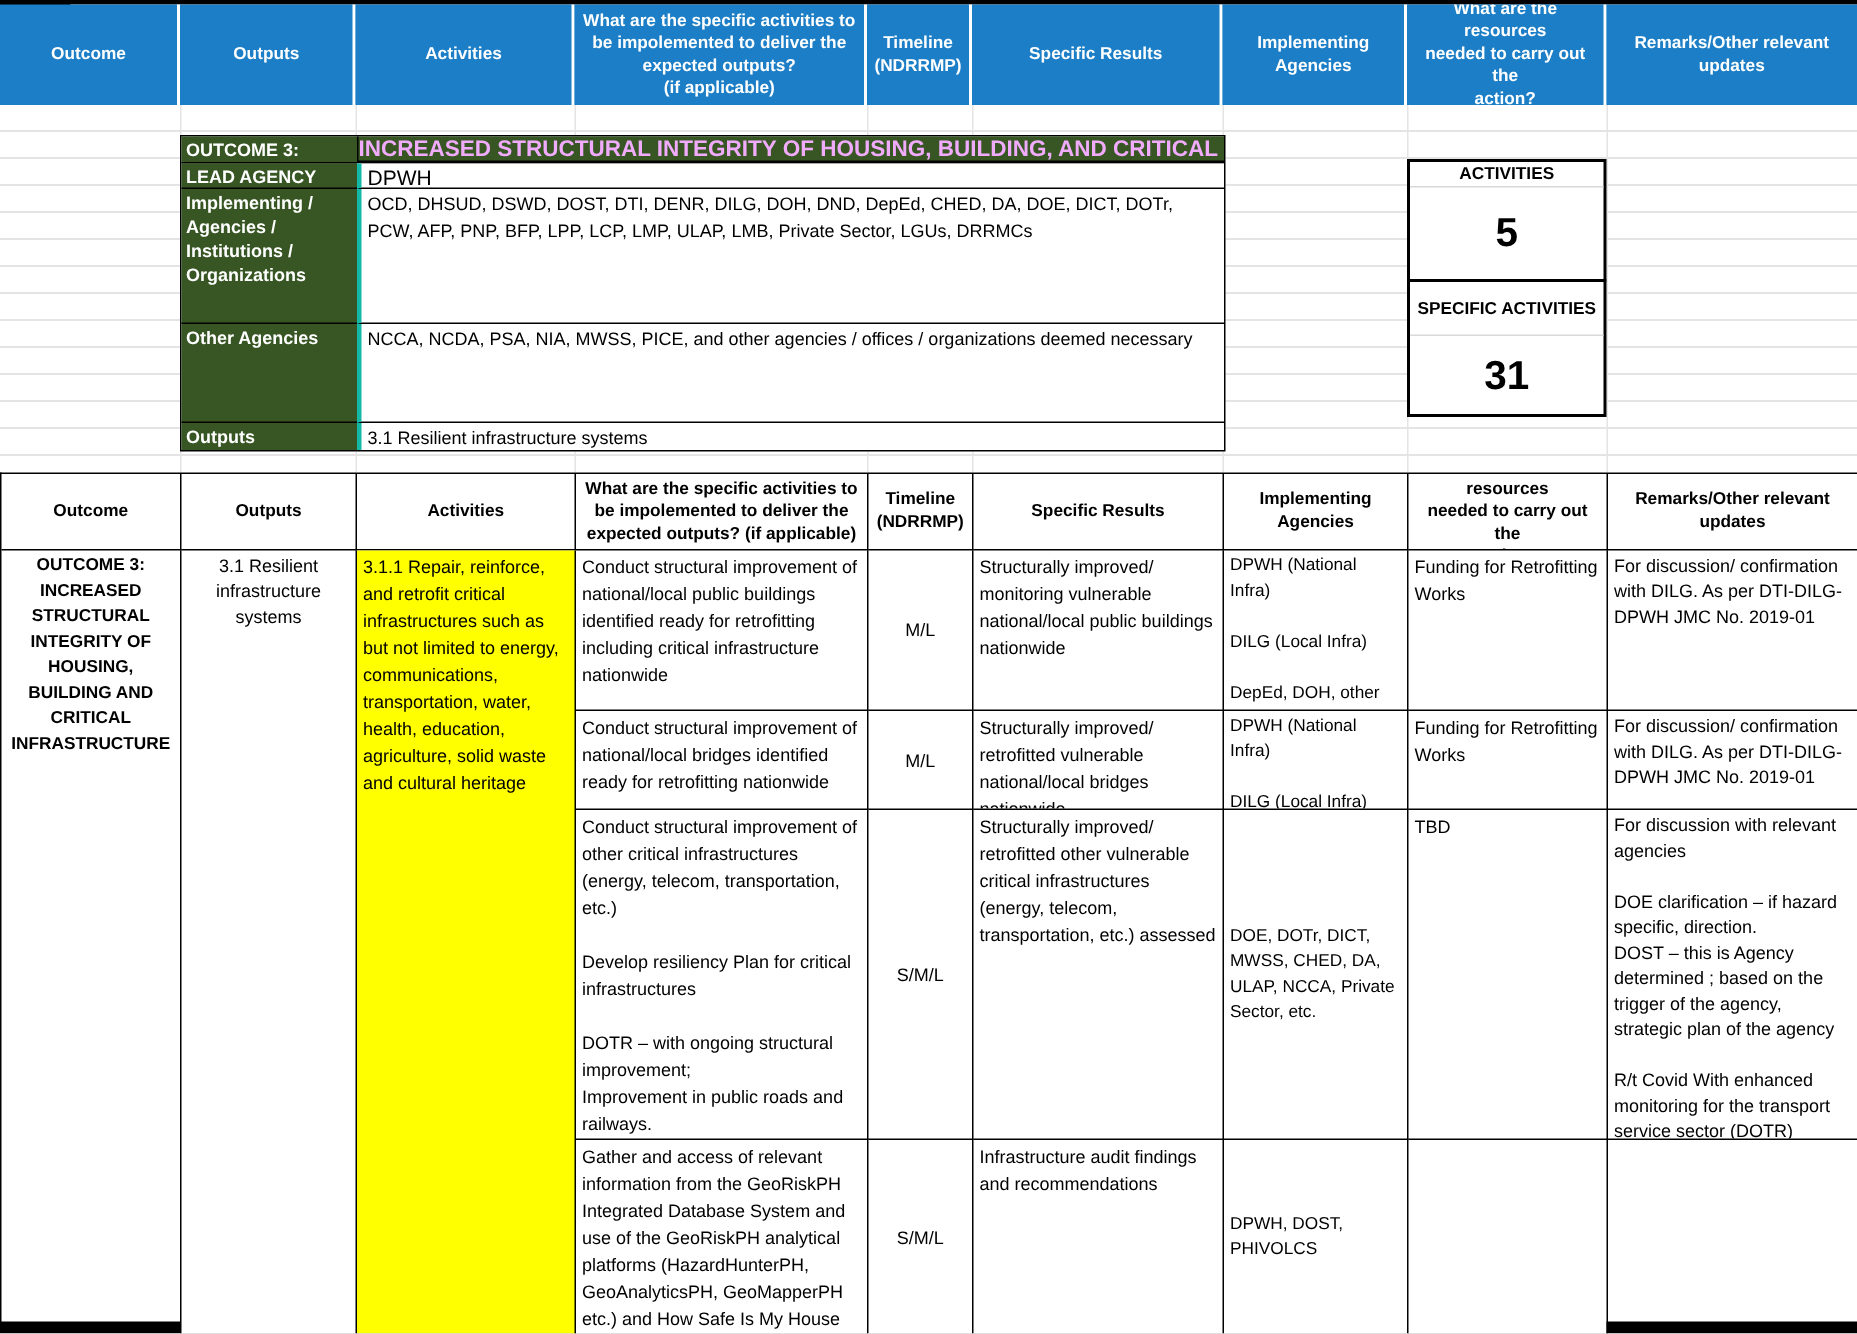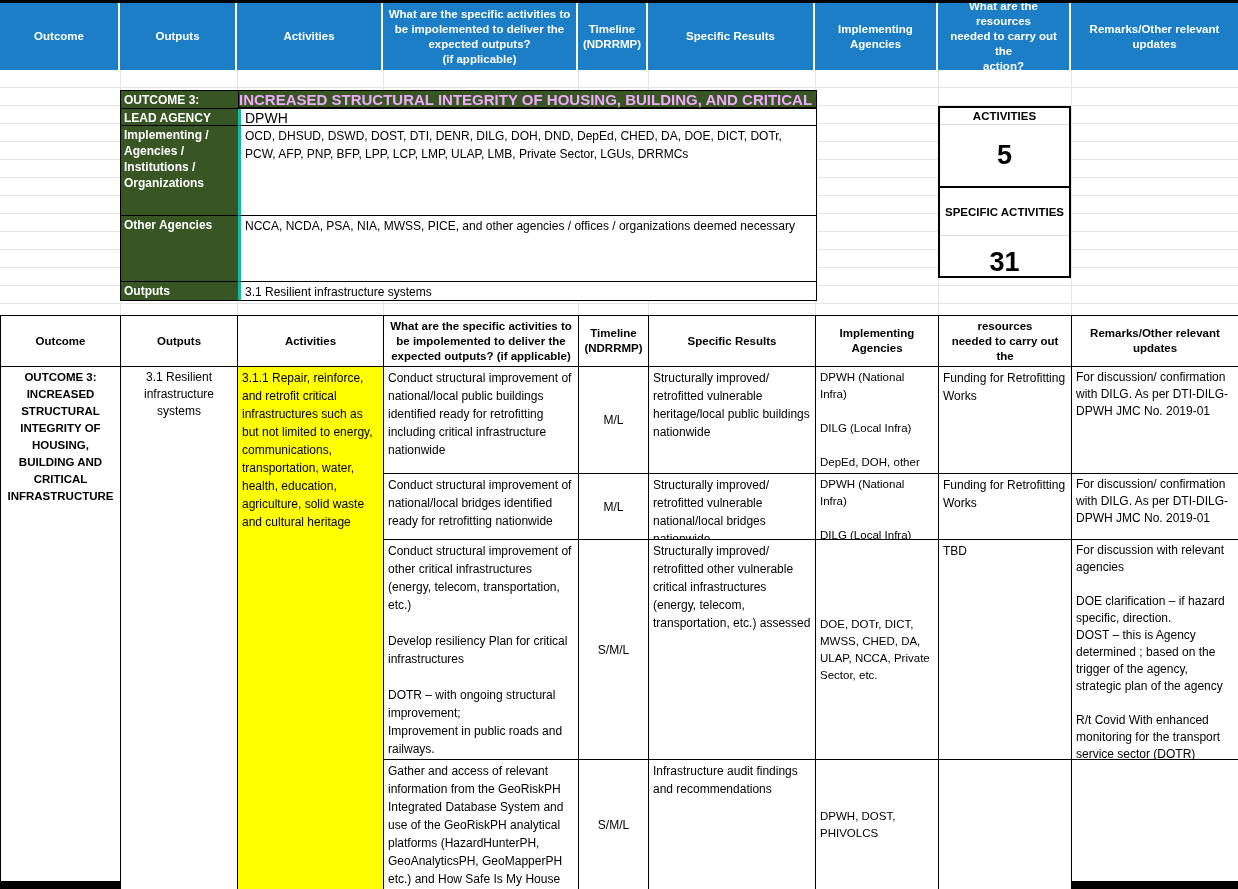--- a/index.html
+++ b/index.html
@@ -66,21 +66,21 @@
     font-weight:bold;font-size:11.5px;text-align:center;display:flex;align-items:center;justify-content:center;
     border-bottom:1px solid #d9d9d9;box-sizing:border-box;
   }
   .statbox .snum{
     font-weight:bold;font-size:27px;display:flex;align-items:center;justify-content:center;
   }
   #box-activities{top:106px;height:82px;}
   #box-activities .slabel{height:17px;}
   #box-activities .snum{height:61px;}
   #box-specific{top:186px;height:92px;}
-  #box-specific .slabel{height:48px;}
+  #box-specific .slabel{height:36px;}
   #box-specific .snum{height:52px;}
 
   
   .maintable{
     position:absolute;left:0;top:315px;width:1240px;height:574px;display:grid;
     grid-template-columns:120px 117px 146px 195px 70px 167px 123px 133px 167px;
     grid-template-rows:51px 107px 66px 220px 130px;
     border-top:1.5px solid #000;border-left:1px solid #000;box-sizing:border-box;background:#fff;
   }
   .cell{
@@ -186,21 +186,21 @@
     <div class="cell th">Remarks/Other relevant
 updates</div>
 
     <div class="cell c-outcome">OUTCOME 3:
 INCREASED STRUCTURAL INTEGRITY OF HOUSING, BUILDING AND CRITICAL INFRASTRUCTURE</div>
     <div class="cell c-output">3.1 Resilient infrastructure systems</div>
     <div class="cell c-activity">3.1.1 Repair, reinforce, and retrofit critical infrastructures such as but not limited to energy, communications, transportation, water, health, education, agriculture, solid waste and cultural heritage</div>
 
     <div class="cell" style="grid-column:4;grid-row:2">Conduct structural improvement of national/local public buildings identified ready for retrofitting including critical infrastructure nationwide</div>
     <div class="cell mid" style="grid-column:5;grid-row:2">M/L</div>
-    <div class="cell" style="grid-column:6;grid-row:2">Structurally improved/ retrofitted vulnerable heritage/local public buildings nationwide</div>
+    <div class="cell" style="grid-column:6;grid-row:2">Structurally improved/ monitoring vulnerable national/local public buildings nationwide</div>
     <div class="cell ag" style="grid-column:7;grid-row:2">DPWH (National Infra)
 
 DILG (Local Infra)
 
 DepEd, DOH, other NGAs</div>
     <div class="cell" style="grid-column:8;grid-row:2">Funding for Retrofitting Works</div>
     <div class="cell rem" style="grid-column:9;grid-row:2">For discussion/ confirmation with DILG. As per DTI-DILG-DPWH JMC No. 2019-01</div>
 
     <div class="cell" style="grid-column:4;grid-row:3">Conduct structural improvement of national/local bridges identified ready for retrofitting nationwide</div>
     <div class="cell mid" style="grid-column:5;grid-row:3">M/L</div>

